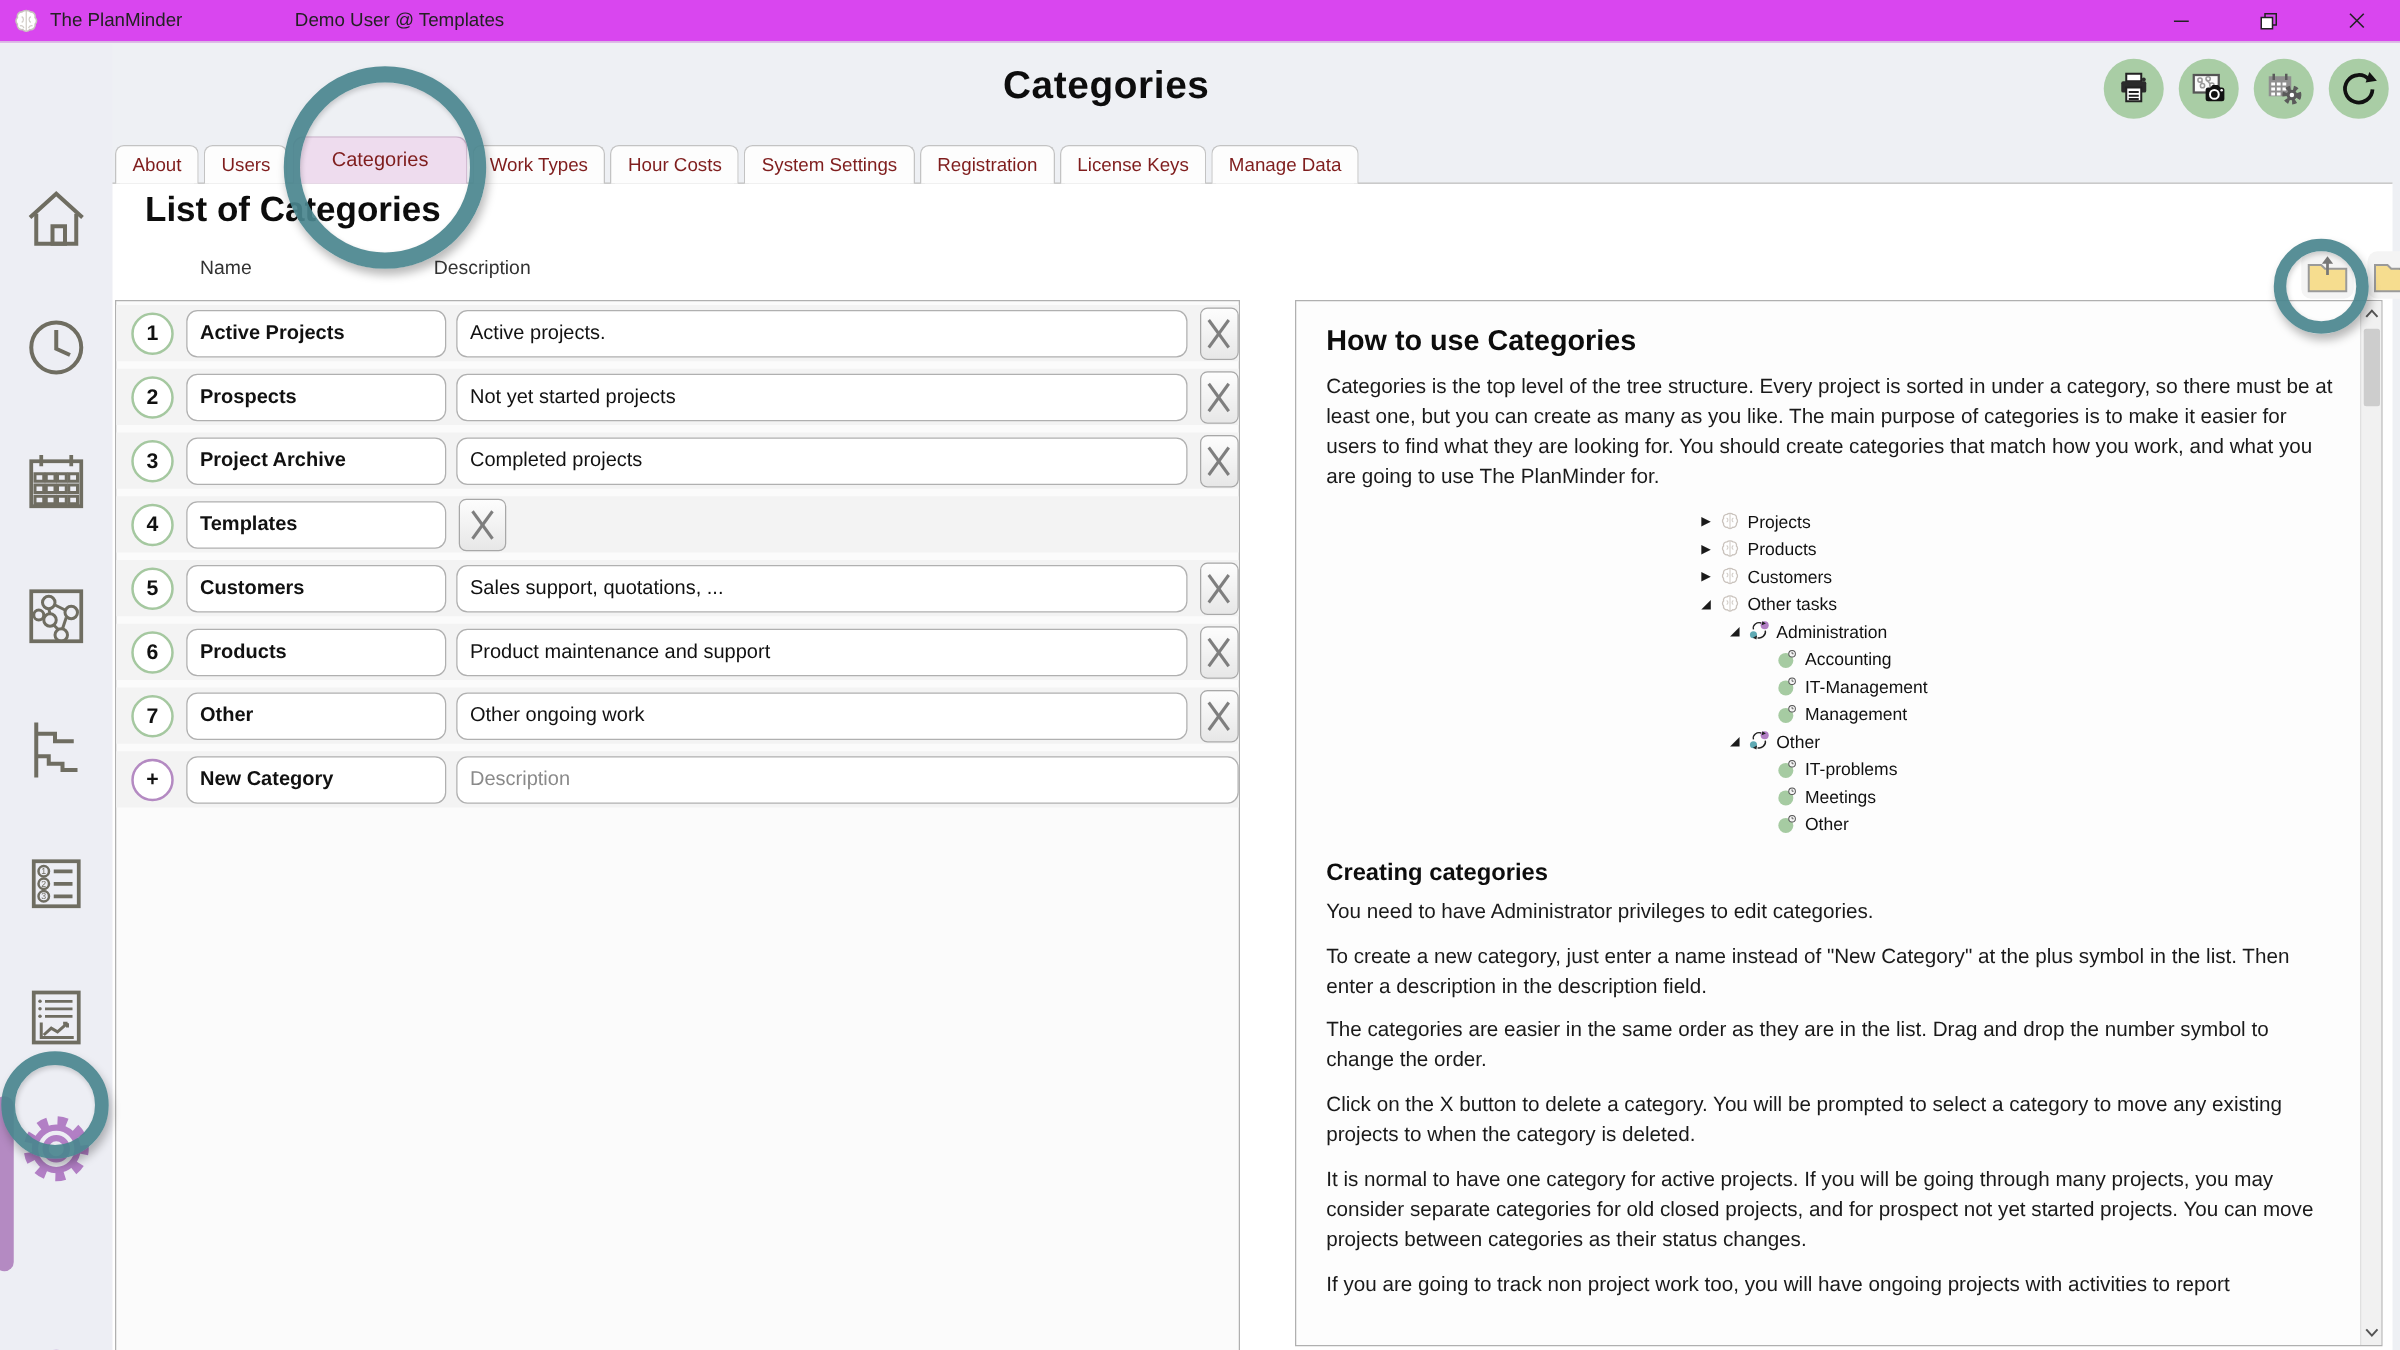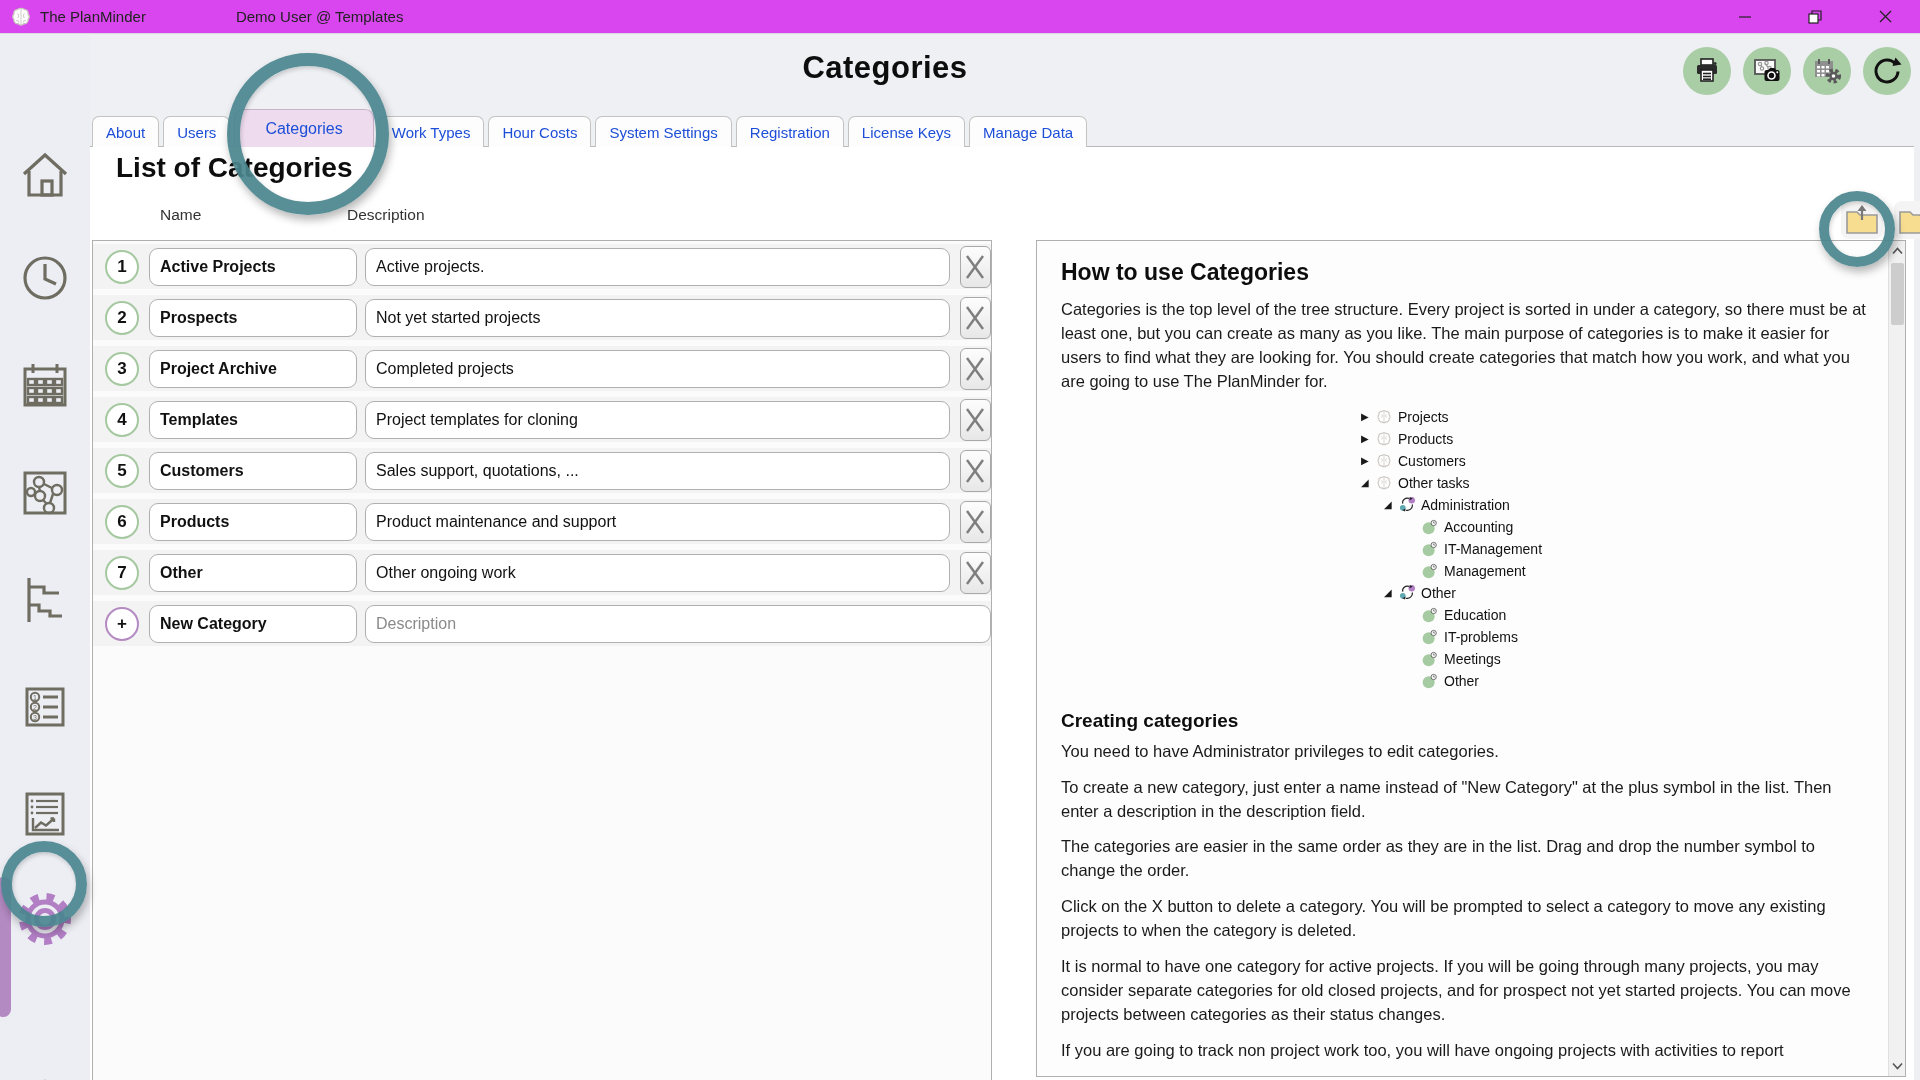--- a/index.html
+++ b/index.html
@@ -20,21 +20,21 @@
   .active-bar { position:absolute; left:-4px; top:842px; width:15px; height:140px; background:#b48ac2; border-radius:8px; z-index:1; }
 
   
   .page-title { position:absolute; top:50px; left:700px; width:370px; text-align:center; font-size:31px; font-weight:bold; color:#0d0d0d; letter-spacing:.5px; z-index:2; }
   .tool-btn { position:absolute; top:47px; width:48px; height:48px; border-radius:50%; background:#a9cda5; display:flex; align-items:center; justify-content:center; cursor:pointer; z-index:2; }
   .tb-1{ left:1683px; } .tb-2{ left:1743px; } .tb-3{ left:1803px; } .tb-4{ left:1863px; }
 
   
   .card { position:absolute; left:88px; top:146px; width:1826px; height:934px; background:#ffffff; border-top:1px solid #b9b9b9; z-index:1; }
   .tabbar { position:absolute; left:92px; top:115px; height:32px; display:flex; align-items:flex-end; z-index:2; }
-  .tab { height:31px; padding:0 13px; margin-right:4px; display:flex; align-items:center; font-size:15px; color:#1d4ed8; background:#fdfdfd; border:1px solid #c3c3c3; border-bottom:none; border-radius:7px 7px 0 0; cursor:pointer; white-space:nowrap; }
+  .tab { height:31px; padding:0 13px; margin-right:4px; display:flex; align-items:center; font-size:15px; color:#7f1d1d; background:#fdfdfd; border:1px solid #c3c3c3; border-bottom:none; border-radius:7px 7px 0 0; cursor:pointer; white-space:nowrap; }
   .tab.selected { background:#eedcee; border-color:#cbb2cb; height:38px; padding:0 30px; font-size:16px; border-radius:9px 9px 0 0; position:relative; z-index:3; }
 
   .list-heading { position:absolute; left:116px; top:152px; font-size:28px; font-weight:bold; color:#0d0d0d; z-index:2; }
   .col-label { position:absolute; top:206px; font-size:15.5px; color:#333; z-index:2; }
   .cl-name { left:160px; } .cl-desc { left:347px; }
 
   
   .table-box { position:absolute; left:92px; top:240px; width:900px; height:841px; background:#fbfbfb; border:1px solid #b0b0b0; z-index:2; padding-top:3px; }
   .cat-row { display:flex; align-items:center; height:45px; margin-bottom:6px; background:#f3f3f3; padding-left:12px; }
   .row-num { width:34px; height:34px; min-width:34px; border-radius:50%; background:#ffffff; border:2px solid #a5c8a0; display:flex; align-items:center; justify-content:center; font-size:17px; font-weight:bold; color:#111; cursor:grab; }
@@ -322,21 +322,20 @@
       <button class="del-btn">
         <svg width="24" height="28" viewBox="0 0 24 28">
           <line x1="4" y1="3" x2="20" y2="25" stroke="#7e7e7e" stroke-width="2.4"></line>
           <line x1="20" y1="3" x2="4" y2="25" stroke="#7e7e7e" stroke-width="2.4"></line>
         </svg>
       </button>
     </div>
     <div class="cat-row">
       <div class="row-num">4</div>
       <input class="cat-input name-input" value="Templates" style="">
-      <input class="cat-input desc-input" value="Project templates for cloning" style="">
       <button class="del-btn">
         <svg width="24" height="28" viewBox="0 0 24 28">
           <line x1="4" y1="3" x2="20" y2="25" stroke="#7e7e7e" stroke-width="2.4"></line>
           <line x1="20" y1="3" x2="4" y2="25" stroke="#7e7e7e" stroke-width="2.4"></line>
         </svg>
       </button>
     </div>
     <div class="cat-row">
       <div class="row-num">5</div>
       <input class="cat-input name-input" value="Customers" style="">
@@ -488,31 +487,20 @@
           <span class="tree-ico">
             <svg width="17" height="17" viewBox="0 0 18 18">
               <circle cx="13.5" cy="4.5" r="3.4" fill="#b27fc5"></circle>
               <circle cx="4" cy="12.5" r="3" fill="#5fa9b3"></circle>
               <path d="M4 8 C3 4 7 1.5 10.5 2.5 M14 9 C15 13 10.5 16 7.5 15" fill="none" stroke="#222" stroke-width="1.2"></path>
               <polygon points="11.5,1 14.5,3 11,4.5" fill="#222"></polygon>
               <polygon points="6.5,16.5 3.5,15 7,13.2" fill="#222"></polygon>
             </svg>
           </span>
           <span class="tree-label">Other</span>
-        </div>
-        <div class="tree-row" style="padding-left: 46px;">
-          <span class="tree-marker"></span>
-          <span class="tree-ico">
-            <svg width="16" height="16" viewBox="0 0 24 24">
-              <circle cx="10" cy="14" r="9" fill="#a6cba2"></circle>
-              <circle cx="17.5" cy="6" r="4" fill="#f5f5f5" stroke="#555" stroke-width="1.2"></circle>
-              <path d="M17.5 3.8 L17.5 6 L19.3 6" fill="none" stroke="#555" stroke-width="1.1"></path>
-            </svg>
-          </span>
-          <span class="tree-label">Education</span>
         </div>
         <div class="tree-row" style="padding-left: 46px;">
           <span class="tree-marker"></span>
           <span class="tree-ico">
             <svg width="16" height="16" viewBox="0 0 24 24">
               <circle cx="10" cy="14" r="9" fill="#a6cba2"></circle>
               <circle cx="17.5" cy="6" r="4" fill="#f5f5f5" stroke="#555" stroke-width="1.2"></circle>
               <path d="M17.5 3.8 L17.5 6 L19.3 6" fill="none" stroke="#555" stroke-width="1.1"></path>
             </svg>
           </span>

